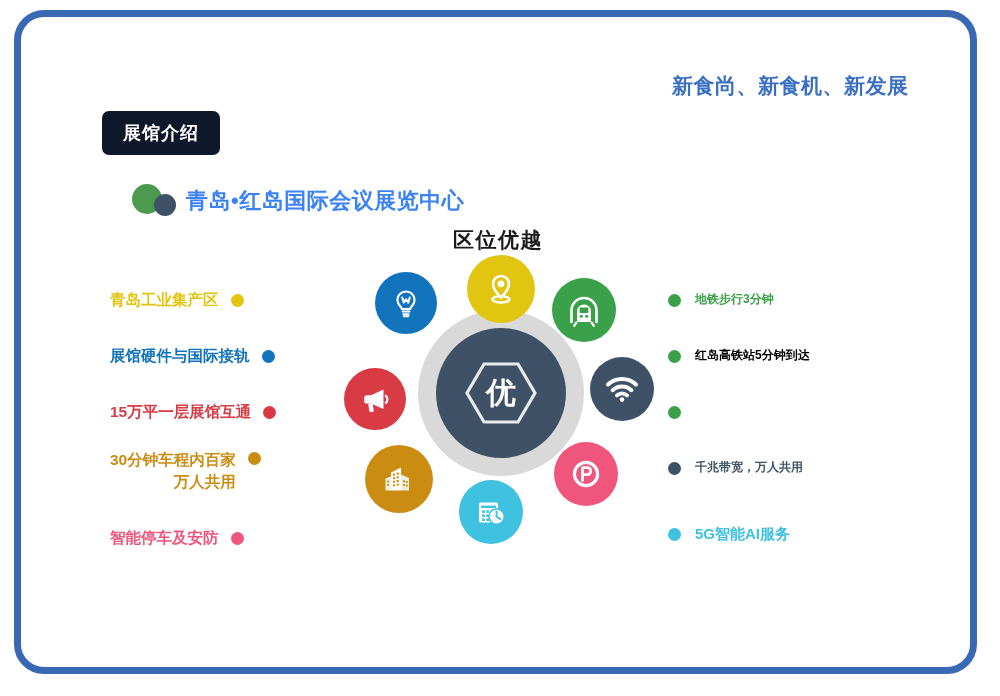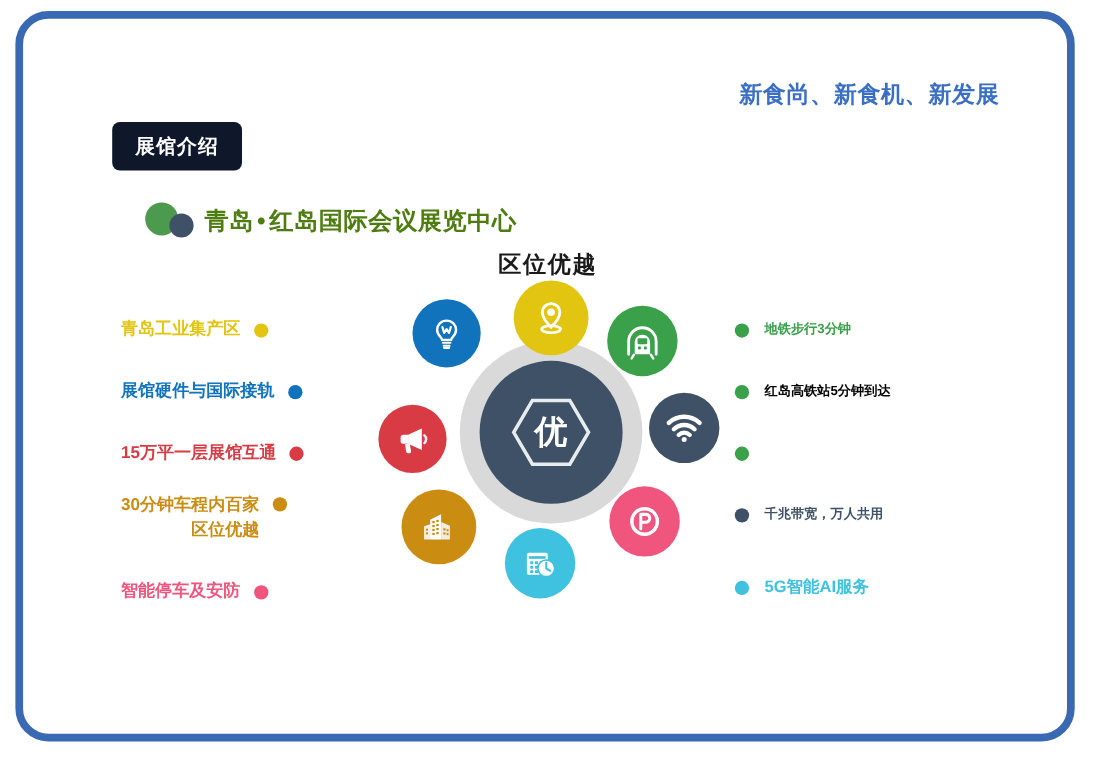--- a/index.html
+++ b/index.html
@@ -91,24 +91,23 @@
   #venue-logo .c-slate {
     position: absolute;
     left: 22px; top: 10px;
     width: 22px; height: 22px;
     border-radius: 50%;
     background: #3e5166;
   }
   #venue-title {
     font-size: 22px;
     font-weight: bold;
-    color: #4d7c0f;
+    color: #3b82f6;
     letter-spacing: 0.5px;
     white-space: nowrap;
-    font-family: Liberation Mono, monospace;
   }
 
   
   #center-heading {
     position: absolute;
     left: 453px;
     top: 226px;
     font-size: 21px;
     font-weight: bold;
     color: #1a1a1a;
@@ -256,21 +255,21 @@
     <div class="left-item">
       <span class="lbl" style="color:#1273bd">展馆硬件与国际接轨</span>
       <span class="dot" style="background:#1273bd"></span>
     </div>
     <div class="left-item">
       <span class="lbl" style="color:#d83b44">15万平一层展馆互通</span>
       <span class="dot" style="background:#d83b44"></span>
     </div>
     <div class="left-item" style="height:62px">
       <span class="lbl" style="color:#cb8c12">30分钟车程内百家
-区位优越</span>
+万人共用</span>
       <span class="dot" style="background:#cb8c12; align-self:flex-start; margin-top:12px;"></span>
     </div>
     <div class="left-item" style="margin-top:8px">
       <span class="lbl" style="color:#f0557d">智能停车及安防</span>
       <span class="dot" style="background:#f0557d"></span>
     </div>
   </div>
 
   <div id="right-list">
     <div class="right-item">

